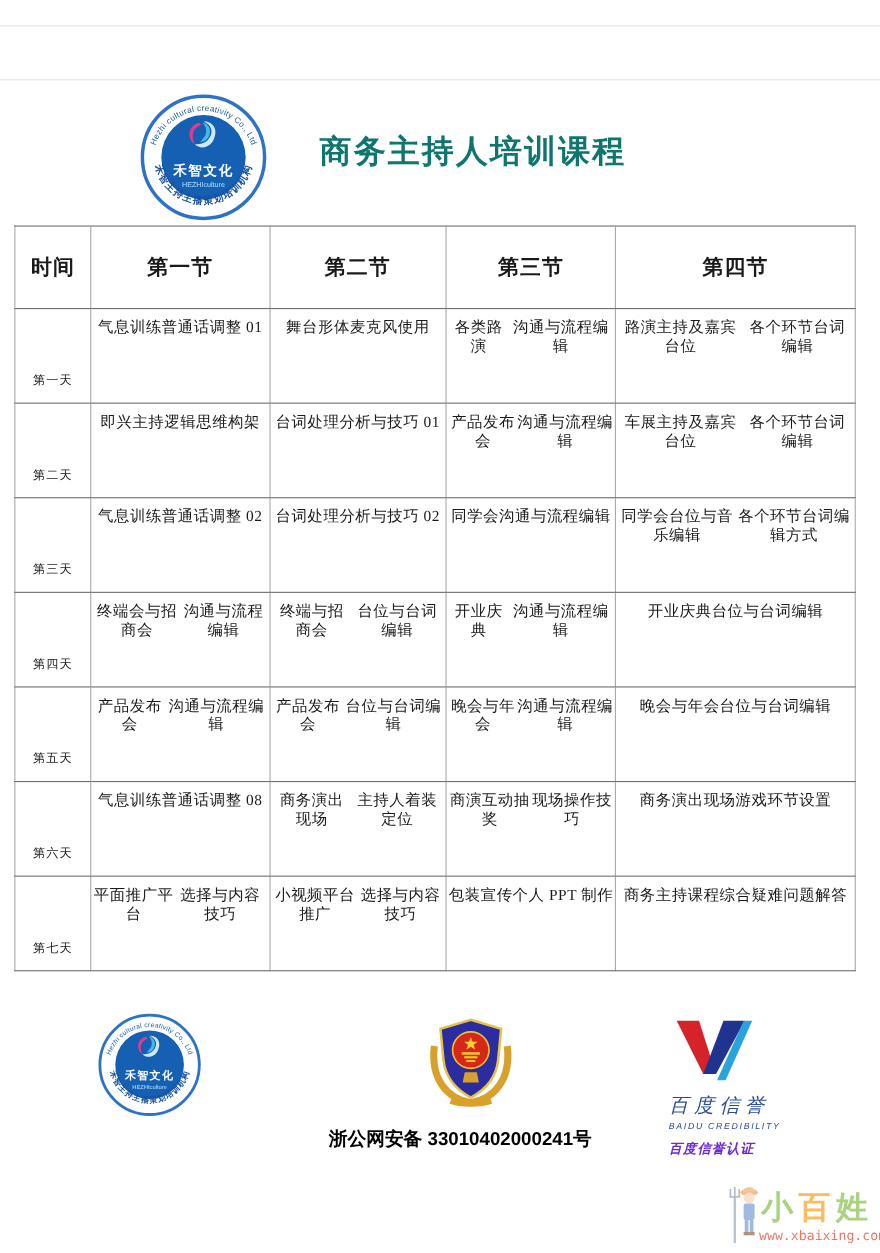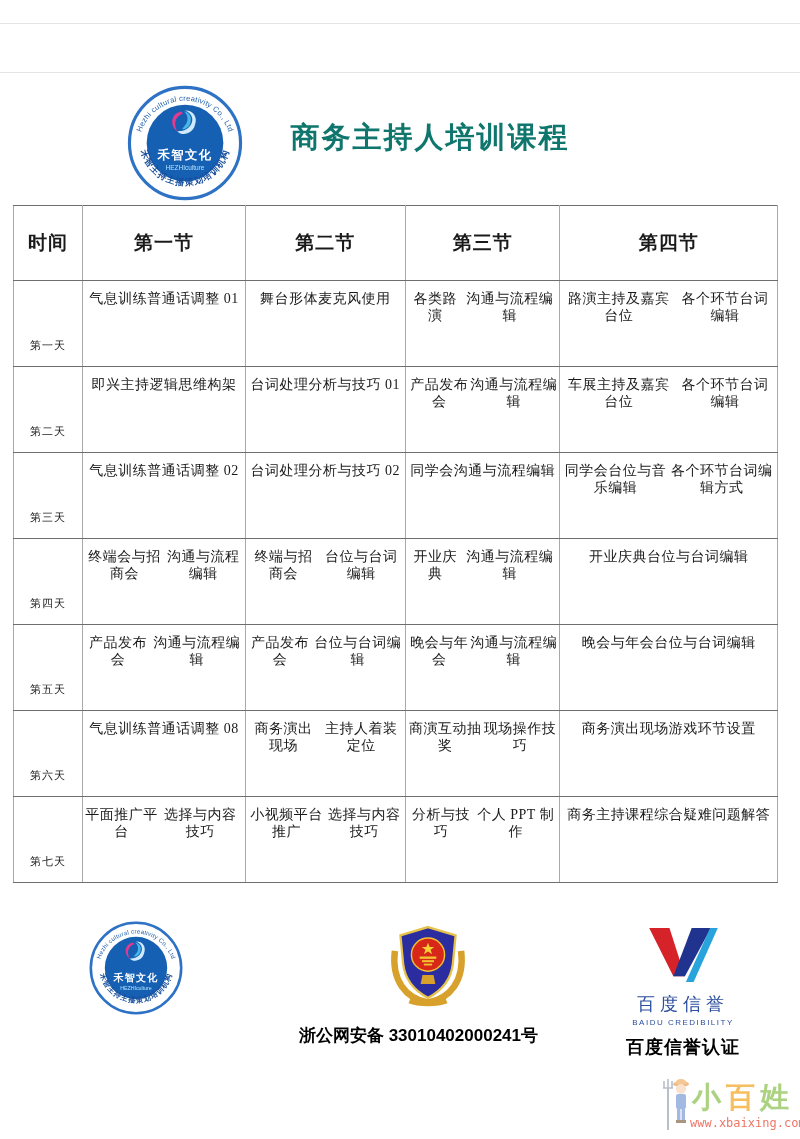--- a/index.html
+++ b/index.html
@@ -25,25 +25,25 @@
               padding:10px 2px 12px 2px;box-sizing:border-box;font-size:14px;letter-spacing:.5px;}
   .cell-lines span{display:block;line-height:1.2;}
 
   
   .ft-copyright{position:absolute;left:22px;top:1028px;width:230px;text-align:center;
                 font-family:"Liberation Sans","DejaVu Sans",sans-serif;
                 font-size:15px;font-weight:600;color:#141414;}
   .ft-police-text{position:absolute;left:288px;top:1024px;width:250px;text-align:right;
                   font-family:"Liberation Sans","DejaVu Sans",sans-serif;
                   font-size:17px;font-weight:bold;color:#000;}
-  .baidu-block{position:absolute;left:608px;top:926px;width:150px;text-align:center;
-               font-family:"Liberation Sans","DejaVu Sans",sans-serif;}
+  .baidu-block{position:absolute;left:608px;top:926px;width:150px;
+               font-family:"Liberation Sans","DejaVu Sans",sans-serif;font-style:italic;}
   .baidu-cn{font-size:18px;letter-spacing:5px;color:#2b4d9d;margin-top:4px;}
   .baidu-en{font-size:8px;letter-spacing:1.5px;color:#2b4d9d;margin-top:2px;}
-  .baidu-cert{font-size:18px;font-weight:bold;letter-spacing:1px;color:#000000;margin-top:8px;}
+  .baidu-cert{font-size:12px;font-weight:bold;letter-spacing:1px;color:#6d28d9;margin-top:8px;}
 
   
   .watermark{position:absolute;left:660px;top:1074px;width:135px;opacity:.72;}
   .wm-chars{position:absolute;left:32px;top:4px;font-family:"Liberation Sans",sans-serif;
             font-size:29px;font-weight:bold;letter-spacing:5px;white-space:nowrap;}
   .wm-c1,.wm-c3{color:#8cc152;}
   .wm-c2{color:#f5a623;}
   .wm-url{position:absolute;left:30px;top:42px;font-family:"DejaVu Sans Mono",monospace;
           font-size:12px;color:#e8402a;white-space:nowrap;}
 </style>
@@ -281,21 +281,21 @@
             </div>
           </td>
       <td>
             <div class="cell-lines">
               <span>小视频平台推广</span>
               <span>选择与内容技巧</span>
             </div>
           </td>
       <td>
             <div class="cell-lines">
-              <span>分析与技巧</span>
+              <span>包装宣传</span>
               <span>个人 PPT 制作</span>
             </div>
           </td>
       <td>
             <div class="cell-lines">
               <span>商务主持课程</span>
               <span>综合疑难问题解答</span>
             </div>
           </td>
     </tr>

